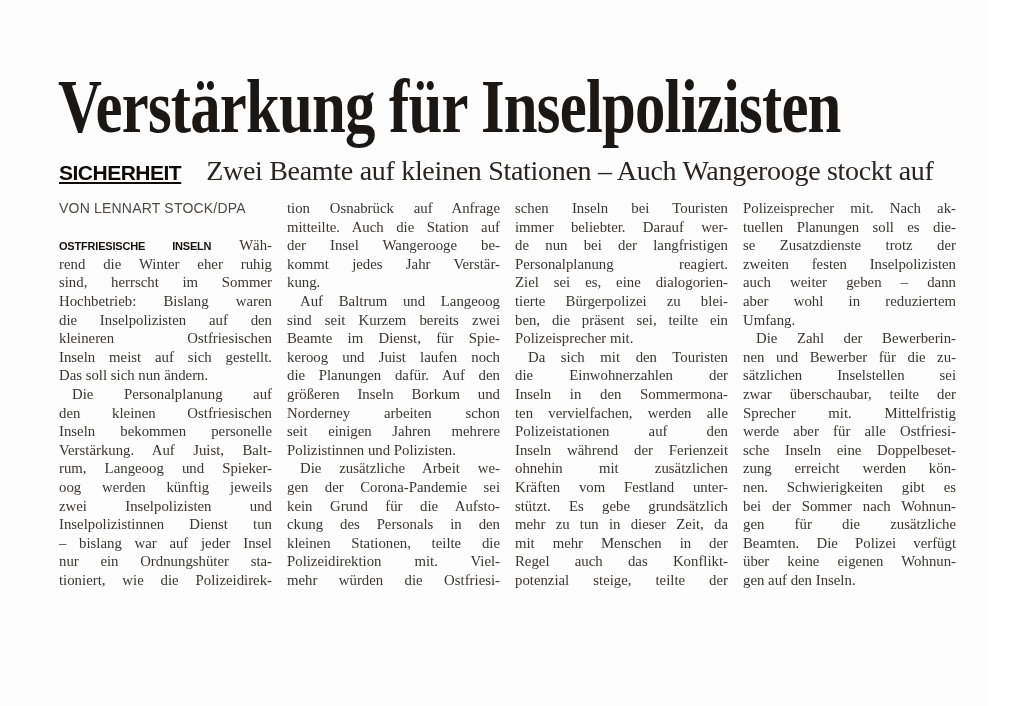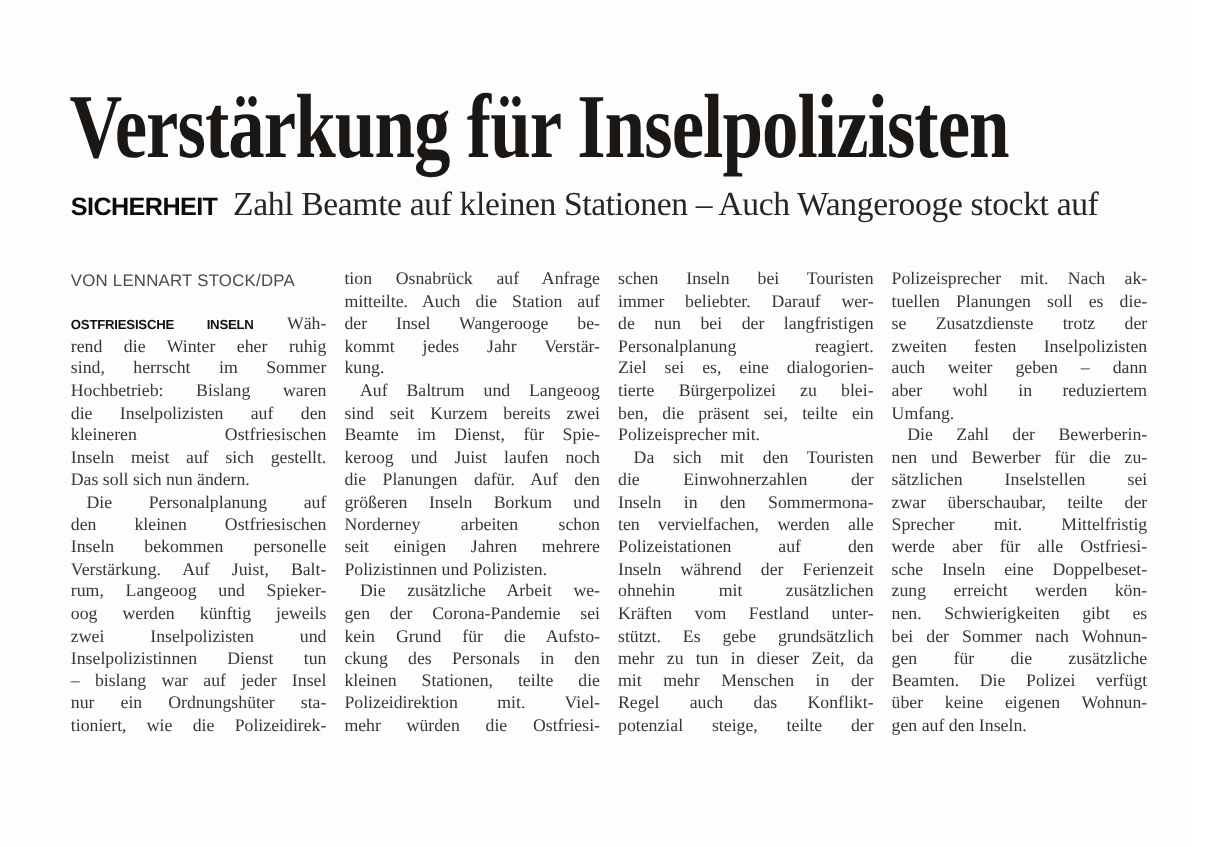--- a/index.html
+++ b/index.html
@@ -26,29 +26,30 @@
     display:flex;align-items:baseline;
     white-space:nowrap;
     line-height:30px;
   }
   .kicker{
     font-family:"Liberation Sans",sans-serif;
     font-weight:700;
     font-size:21px;
     letter-spacing:-0.5px;
     color:var(--kicker-text,#0d0b0a);
-    margin-right:13px;
+    margin-right:25px;
+    text-decoration:underline;
   }
   .subhead{
     font-size:28px;
     letter-spacing:-0.3px;
     color:var(--subhead-text,#2a2522);
   }
   .columns{
-    position:absolute;left:59px;top:224px;
+    position:absolute;left:59px;top:199px;
     width:897px;
     display:grid;
     grid-template-columns:repeat(4,213px);
     column-gap:15px;
   }
   .col{min-width:0;}
   .byline{
     font-family:"Liberation Sans",sans-serif;
     font-size:14px;
     letter-spacing:0.2px;
@@ -84,21 +85,21 @@
 </style>
 </head>
 <body>
 
 <div class="page">
 
   <h1 class="headline" style="margin:0;">Verstärkung für Inselpolizisten</h1>
 
   <div class="deck">
     <span class="kicker">SICHERHEIT</span>
-    <span class="subhead">Zahl Beamte auf kleinen Stationen – Auch Wangerooge stockt auf</span>
+    <span class="subhead">Zwei Beamte auf kleinen Stationen – Auch Wangerooge stockt auf</span>
   </div>
 
   <div class="columns">
     <div class="col">
       <div class="byline">VON LENNART STOCK/DPA</div>
     <div class="ln"><span class="lead-in">OSTFRIESISCHE INSELN</span> Wäh-</div>
         <div class="ln">rend die Winter eher ruhig</div>
         <div class="ln">sind, herrscht im Sommer</div>
         <div class="ln">Hochbetrieb: Bislang waren</div>
         <div class="ln">die Inselpolizisten auf den</div>

